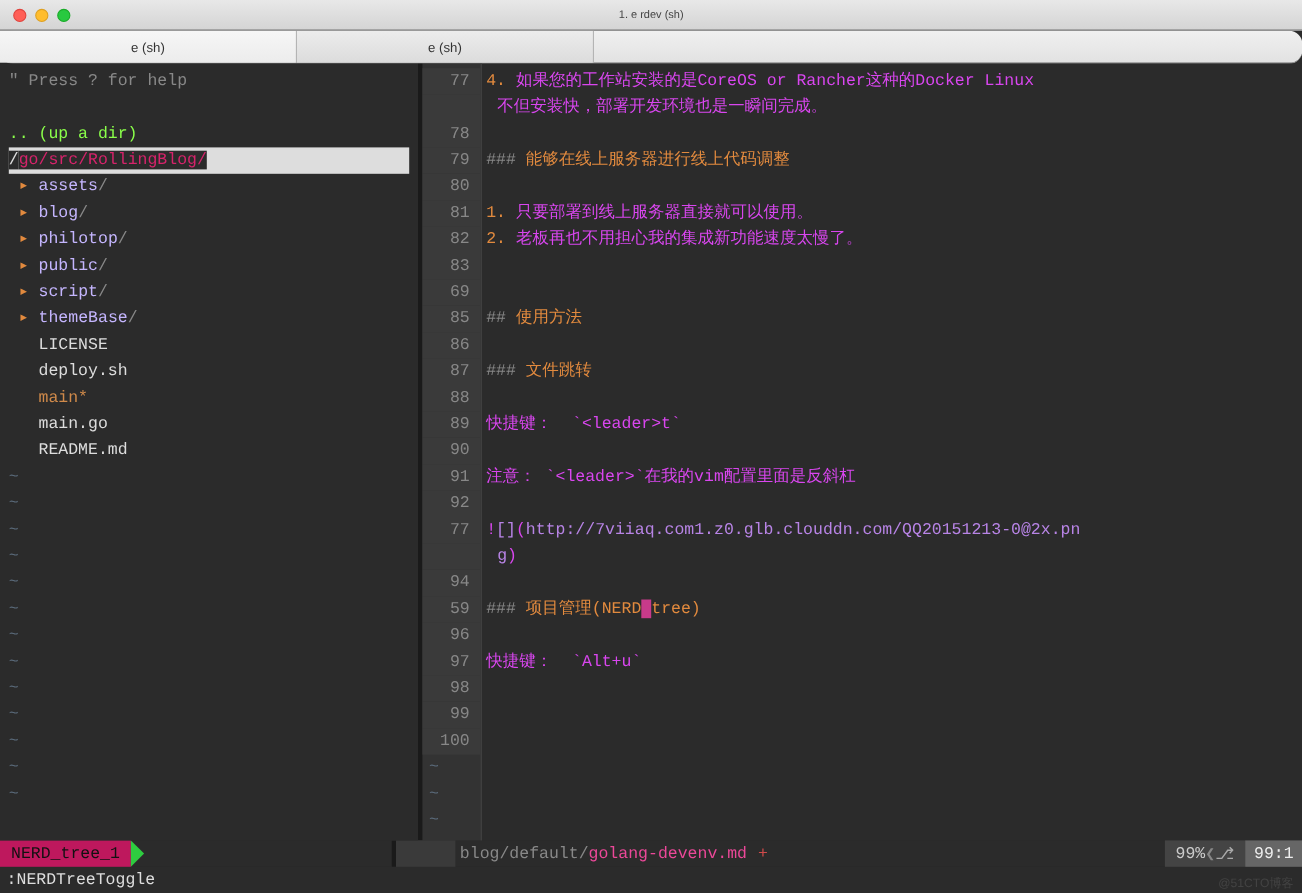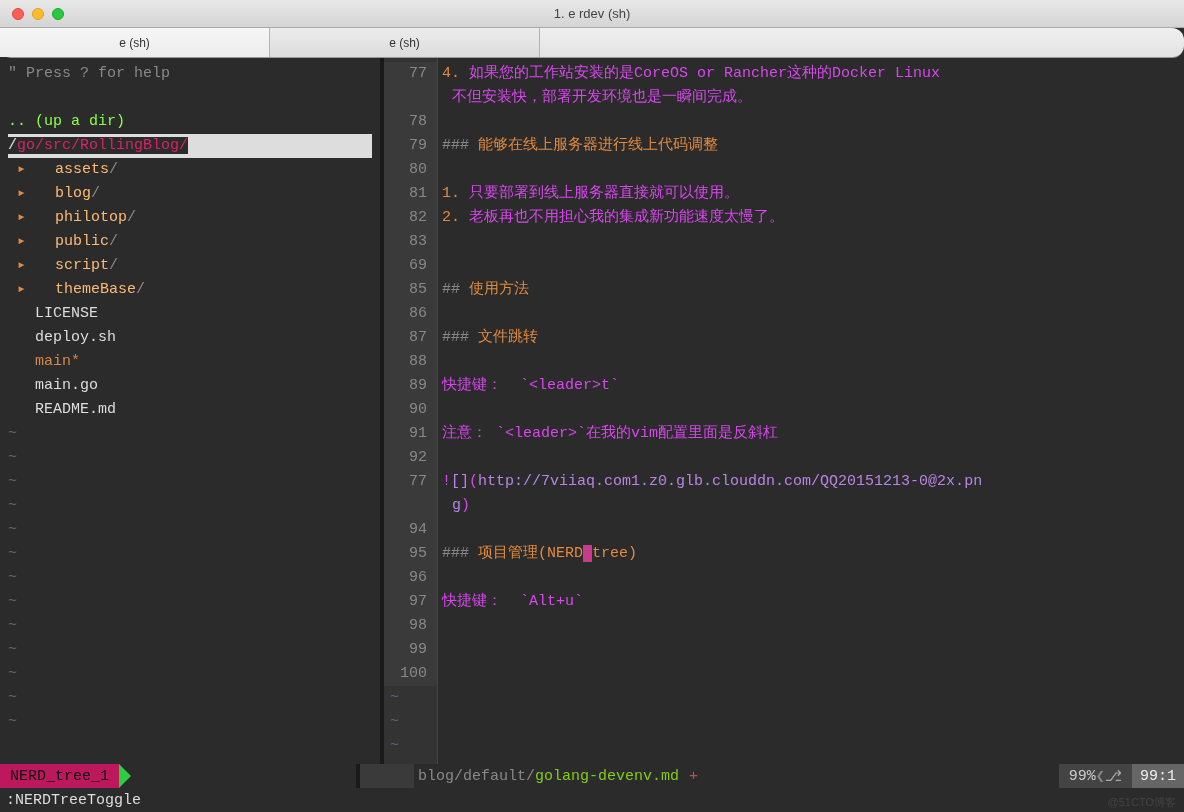--- a/index.html
+++ b/index.html
@@ -28,21 +28,21 @@
 }
 .light { width: 12px; height: 12px; border-radius: 50%; }
 .light.red { background: #ff5f57; border: 0.5px solid #e0443e; }
 .light.yellow { background: #ffbd2e; border: 0.5px solid #dea123; }
 .light.green { background: #28c940; border: 0.5px solid #1aab29; }
 .title {
   position: absolute;
   left: 50%;
   transform: translateX(-50%);
   color: #444;
-  font-size: 13px;
+  font-size: 10px;
   font-family: -apple-system, "Helvetica Neue", sans-serif;
 }
 .tabbar {
   height: 30px;
   background: linear-gradient(#f0f0f0, #e2e2e2);
   border-bottom: 1px solid #999;
   display: flex;
   border-radius: 12px;
 }
 .tab {
@@ -68,21 +68,21 @@
   padding: 4px 8px;
   position: relative;
 }
 .sidebar-line { line-height: 24px; white-space: pre; }
 .help-text { color: #888; }
 .updir { color: #8aff4a; }
 .path-line { background: #ddd; }
 .path-slash { color: #e0e0e0; background: #2b2b2b; }
 .path-text { color: #d6236b; background: #2b2b2b;}
 .tree-arrow { color: #e28a3e; }
-.dir-name { color: #fdba74; margin-left: 20px; }
+.dir-name { color: #c4b5fd; }
 .slash { color: #888; }
 .file-name { color: #ddd; }
 .file-mod { color: #d08a4a; }
 .tilde { color: #5a6a7a; }
 
 .gutter {
   width: 58px;
   background: #333333;
   border-left: 4px solid #1a1a1a;
   border-right: 1px solid #444;
@@ -140,21 +140,21 @@
   border-left: 12px solid #2ecc40;
 }
 .status-gap { flex: 0 0 225px; }
 .gutter-status {
   width: 58px;
   border-left: 4px solid #1a1a1a;
   height: 100%;
   background: #3a3a3a;
 }
 .status-file { color: #888; padding-left: 4px; display:flex; align-items:center; height:100%;}
-.status-file .fname { color: #84cc16; }
+.status-file .fname { color: #ec4899; }
 .status-plus { color: #d04a4a; margin-left: 10px; }
 .status-right {
   margin-left: auto;
   display: flex;
   align-items: center;
   height: 100%;
   background: #444;
   color: #bbb;
   padding: 0 10px;
   gap: 0;
@@ -256,21 +256,21 @@
         <div class="ln">86</div>
         <div class="ln">87</div>
         <div class="ln">88</div>
         <div class="ln">89</div>
         <div class="ln">90</div>
         <div class="ln">91</div>
         <div class="ln">92</div>
         <div class="ln">77</div>
         <div class="ln">&nbsp;</div>
         <div class="ln">94</div>
-        <div class="ln">95</div>
+        <div class="ln">59</div>
         <div class="ln">96</div>
         <div class="ln">97</div>
         <div class="ln">98</div>
         <div class="ln">99</div>
         <div class="ln">100</div>
       </div>
     <div class="gutter-rest" id="gutter-rest">
         <div class="ln-empty">~</div>
         <div class="ln-empty">~</div>
         <div class="ln-empty">~</div>

